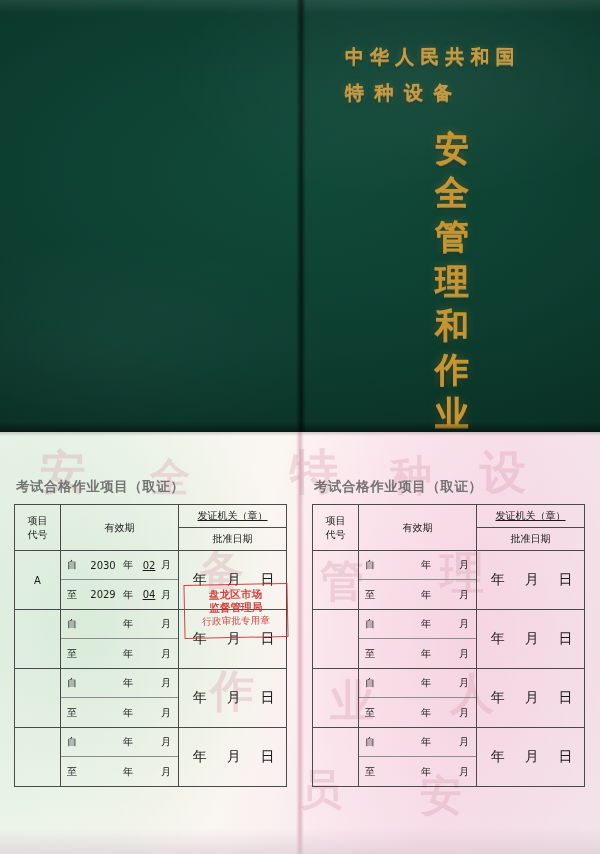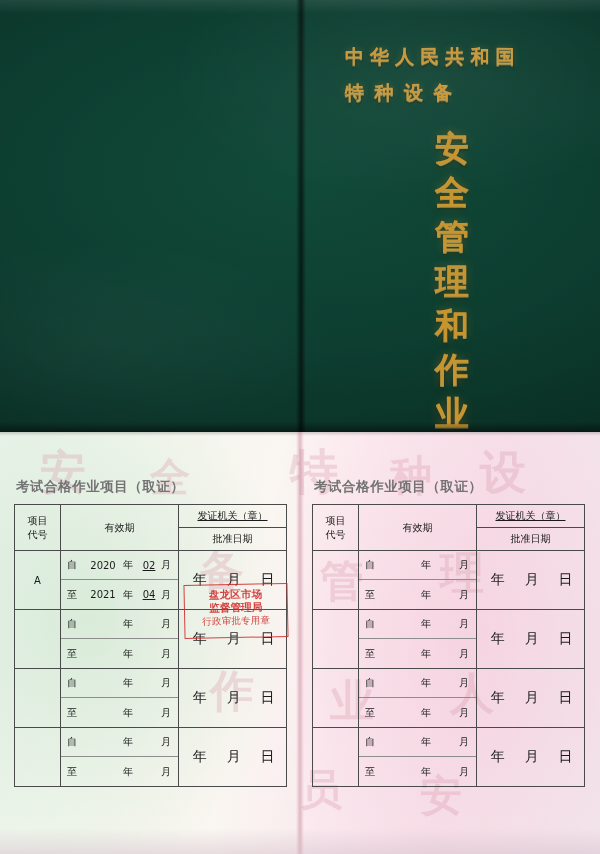--- a/index.html
+++ b/index.html
@@ -318,28 +318,28 @@
           </tr>
           <tr>
             <td class="hdr-approve">批准日期</td>
           </tr>
 
           <tr>
             <td class="cell-code">A</td>
             <td class="cell-valid">
               <div class="valid-row sep">
                 <span class="lead">自</span>
-                <span class="y">2020</span>
+                <span class="y">2030</span>
                 <span class="c">年</span>
                 <span class="m">02</span>
                 <span class="c2">月</span>
               </div>
               <div class="valid-row">
                 <span class="lead">至</span>
-                <span class="y">2021</span>
+                <span class="y">2029</span>
                 <span class="c">年</span>
                 <span class="m">04</span>
                 <span class="c2">月</span>
               </div>
             </td>
             <td class="cell-issue">
               <div class="issue-dates">年 月 日</div>
             </td>
           </tr>
 

